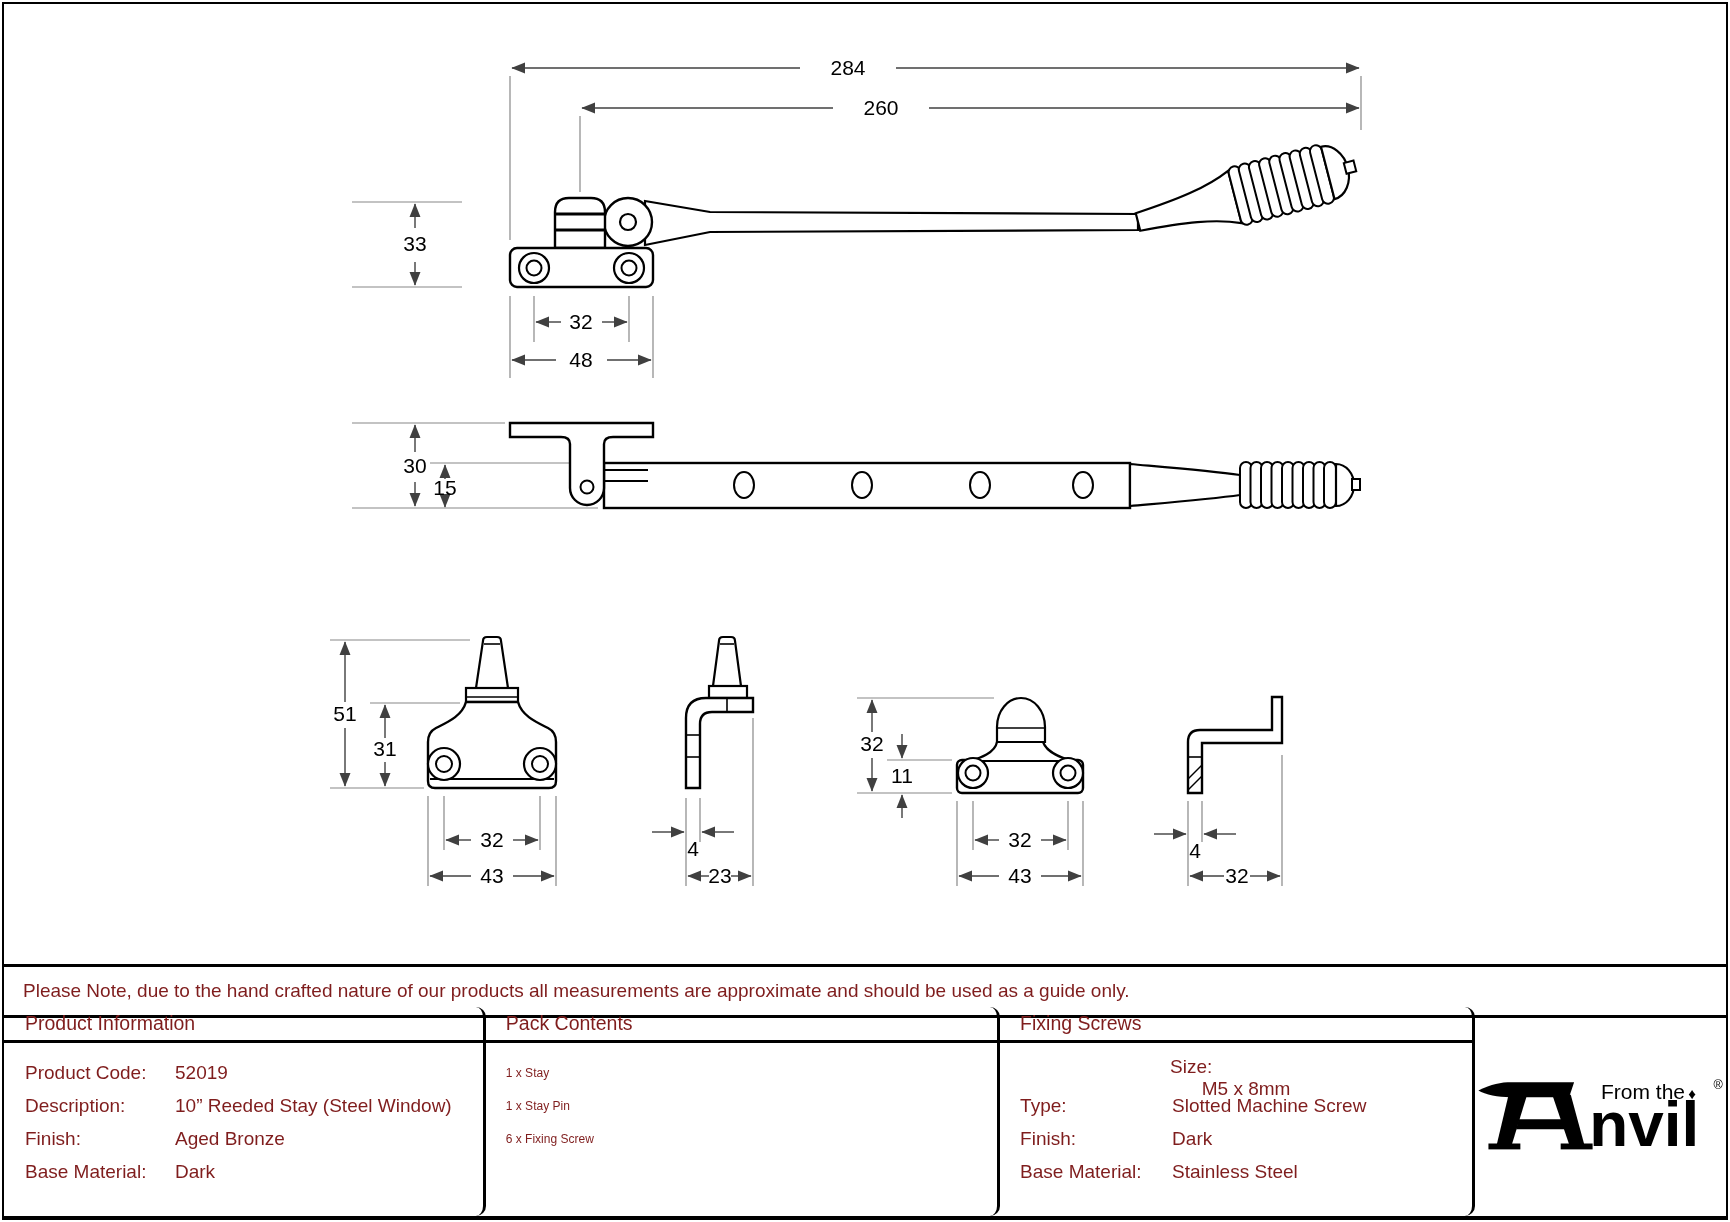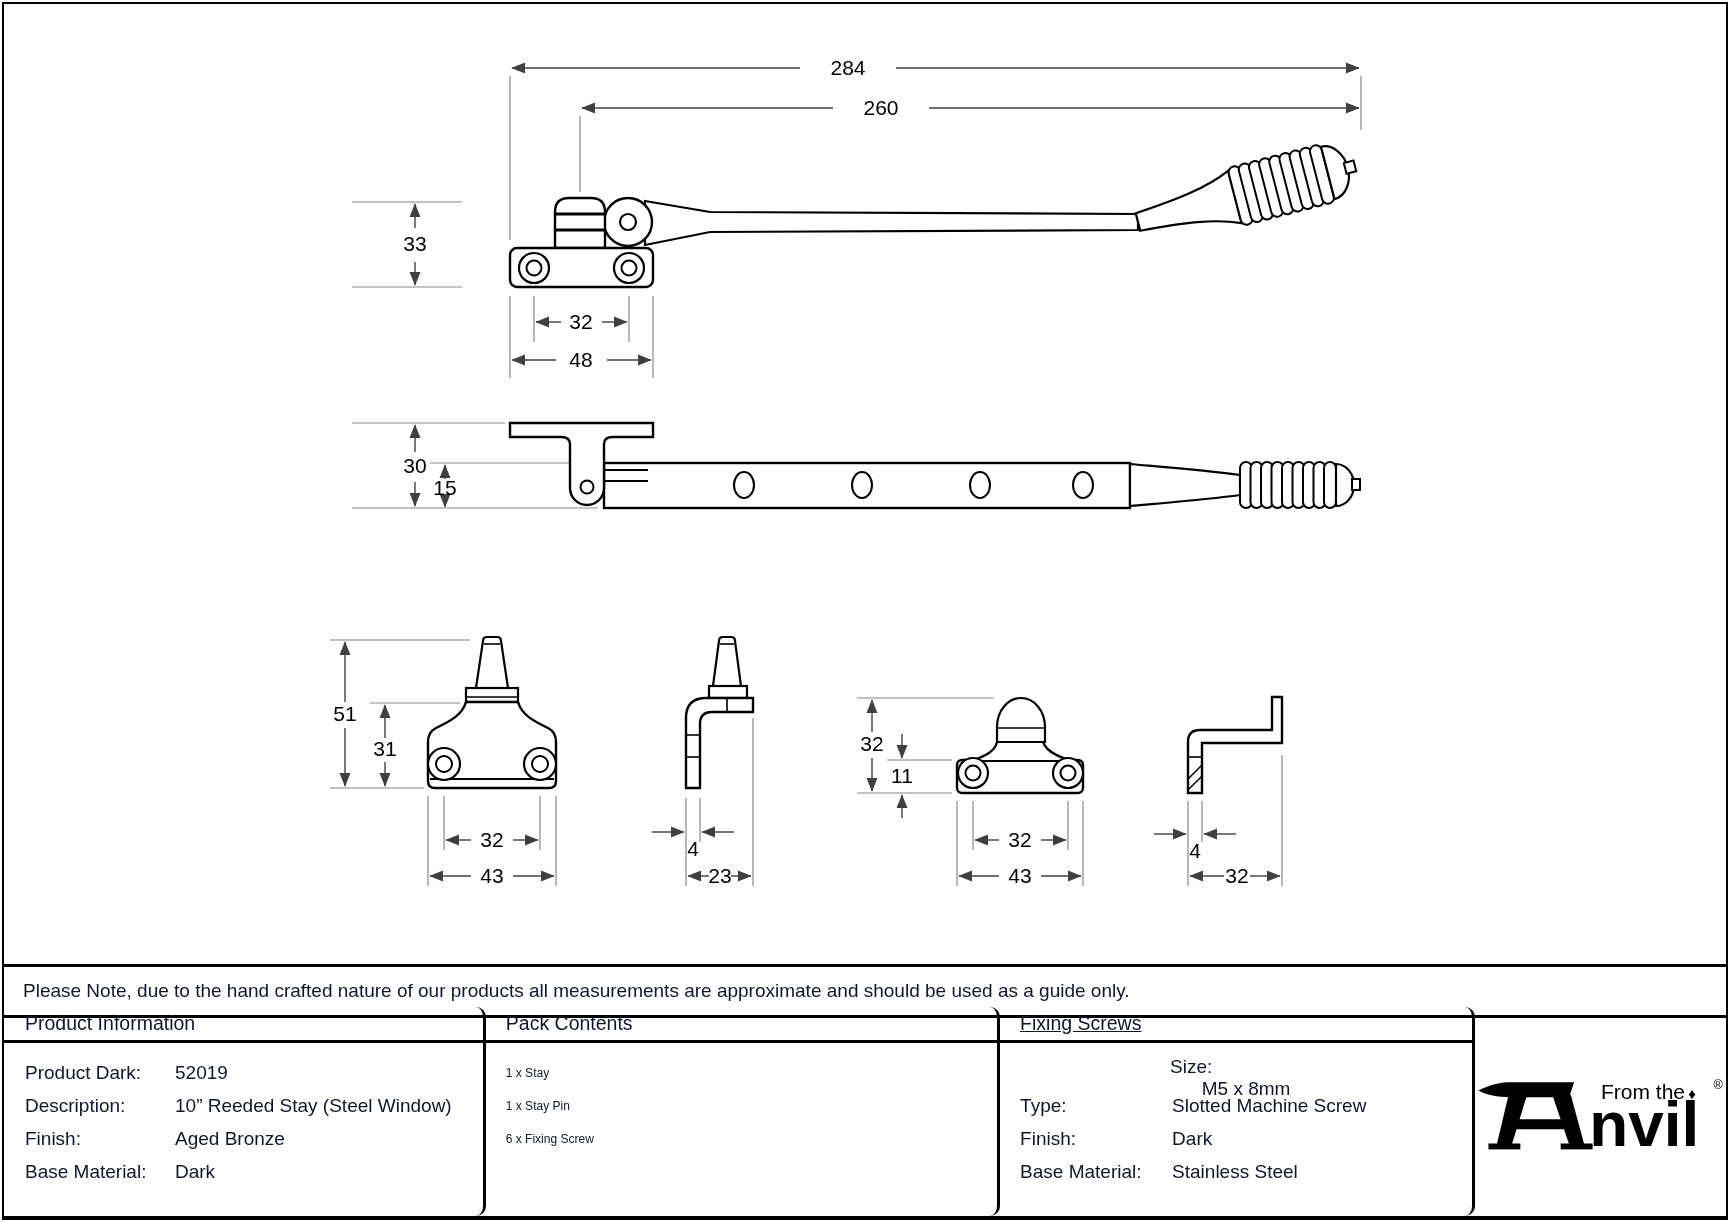--- a/index.html
+++ b/index.html
@@ -1,16 +1,16 @@
 <!DOCTYPE html>
 <html><head>
 <meta charset="utf-8">
 <style>
   html,body{margin:0;padding:0;background:#fff;}
-  .page{position:relative;width:1730px;height:1222px;background:#fff;font-family:"Liberation Sans",sans-serif;color:#0f172a;overflow:hidden;}
+  .page{position:relative;width:1730px;height:1222px;background:#fff;font-family:"Liberation Sans",sans-serif;color:#7f1d1d;overflow:hidden;}
   .page-border{position:absolute;left:2px;top:2px;right:2px;bottom:2px;border:2px solid #000;pointer-events:none;}
   .drawing-area{position:absolute;left:0;top:0;width:1730px;height:950px;}
   .note-row{position:absolute;top:964px;left:3px;right:3px;height:54px;box-sizing:border-box;border-top:3px solid #000;border-bottom:3px solid #000;display:flex;align-items:center;padding-left:20px;font-size:19px;}
   .spec-table{position:absolute;top:1007px;left:3px;right:3px;bottom:3px;display:flex;border-bottom:3px solid #000;box-sizing:border-box;}
   .col{box-sizing:border-box;border-right:3px solid #000;display:flex;flex-direction:column;border-radius:10px;}
   .col.last{border-right:none;flex:1;}
   .col-header{height:36px;box-sizing:border-box;border-bottom:3px solid #000;display:flex;align-items:center;padding-left:22px;font-size:19.5px;flex:0 0 auto;}
   .col-body{padding-top:13px;flex:1;}
   .kv-row{display:flex;height:33px;align-items:center;padding-left:22px;font-size:19px;}
   .kv-label{width:150px;flex:0 0 auto;}
@@ -230,21 +230,21 @@
   <div class="note-row">
     <span>Please Note, due to the hand crafted nature of our products all measurements are approximate and should be used as a guide only.</span>
   </div>
 
   <div class="spec-table">
 
     <div class="col" style="width:490px;">
       <div class="col-header">Product Information</div>
       <div class="col-body">
         <div class="kv-row">
-          <span class="kv-label">Product Dark:</span>
+          <span class="kv-label">Product Code:</span>
           <span class="kv-value">52019</span>
         </div>
         <div class="kv-row">
           <span class="kv-label">Description:</span>
           <span class="kv-value">10” Reeded Stay (Steel Window)</span>
         </div>
         <div class="kv-row">
           <span class="kv-label">Finish:</span>
           <span class="kv-value">Aged Bronze</span>
         </div>
@@ -258,21 +258,21 @@
     <div class="col" style="width:522px;justify-content:space-between;">
       <div class="col-header" style="padding-left:20px;">Pack Contents</div>
       <div class="col-body">
         <div class="item-row">1 x Stay</div>
         <div class="item-row">1 x Stay Pin</div>
         <div class="item-row">6 x Fixing Screw</div>
       </div>
     </div>
 
     <div class="col fix" style="width:482px;">
-      <div class="col-header" style="padding-left:20px;text-decoration:underline;">Fixing Screws</div>
+      <div class="col-header" style="padding-left:20px;">Fixing Screws</div>
       <div class="col-body">
         <div class="kv-row" style="padding-left:20px;flex-direction:column;">
           <span class="kv-label">Size:</span>
           <span class="kv-value">M5 x 8mm</span>
         </div>
         <div class="kv-row" style="padding-left:20px;">
           <span class="kv-label">Type:</span>
           <span class="kv-value">Slotted Machine Screw</span>
         </div>
         <div class="kv-row" style="padding-left:20px;">

